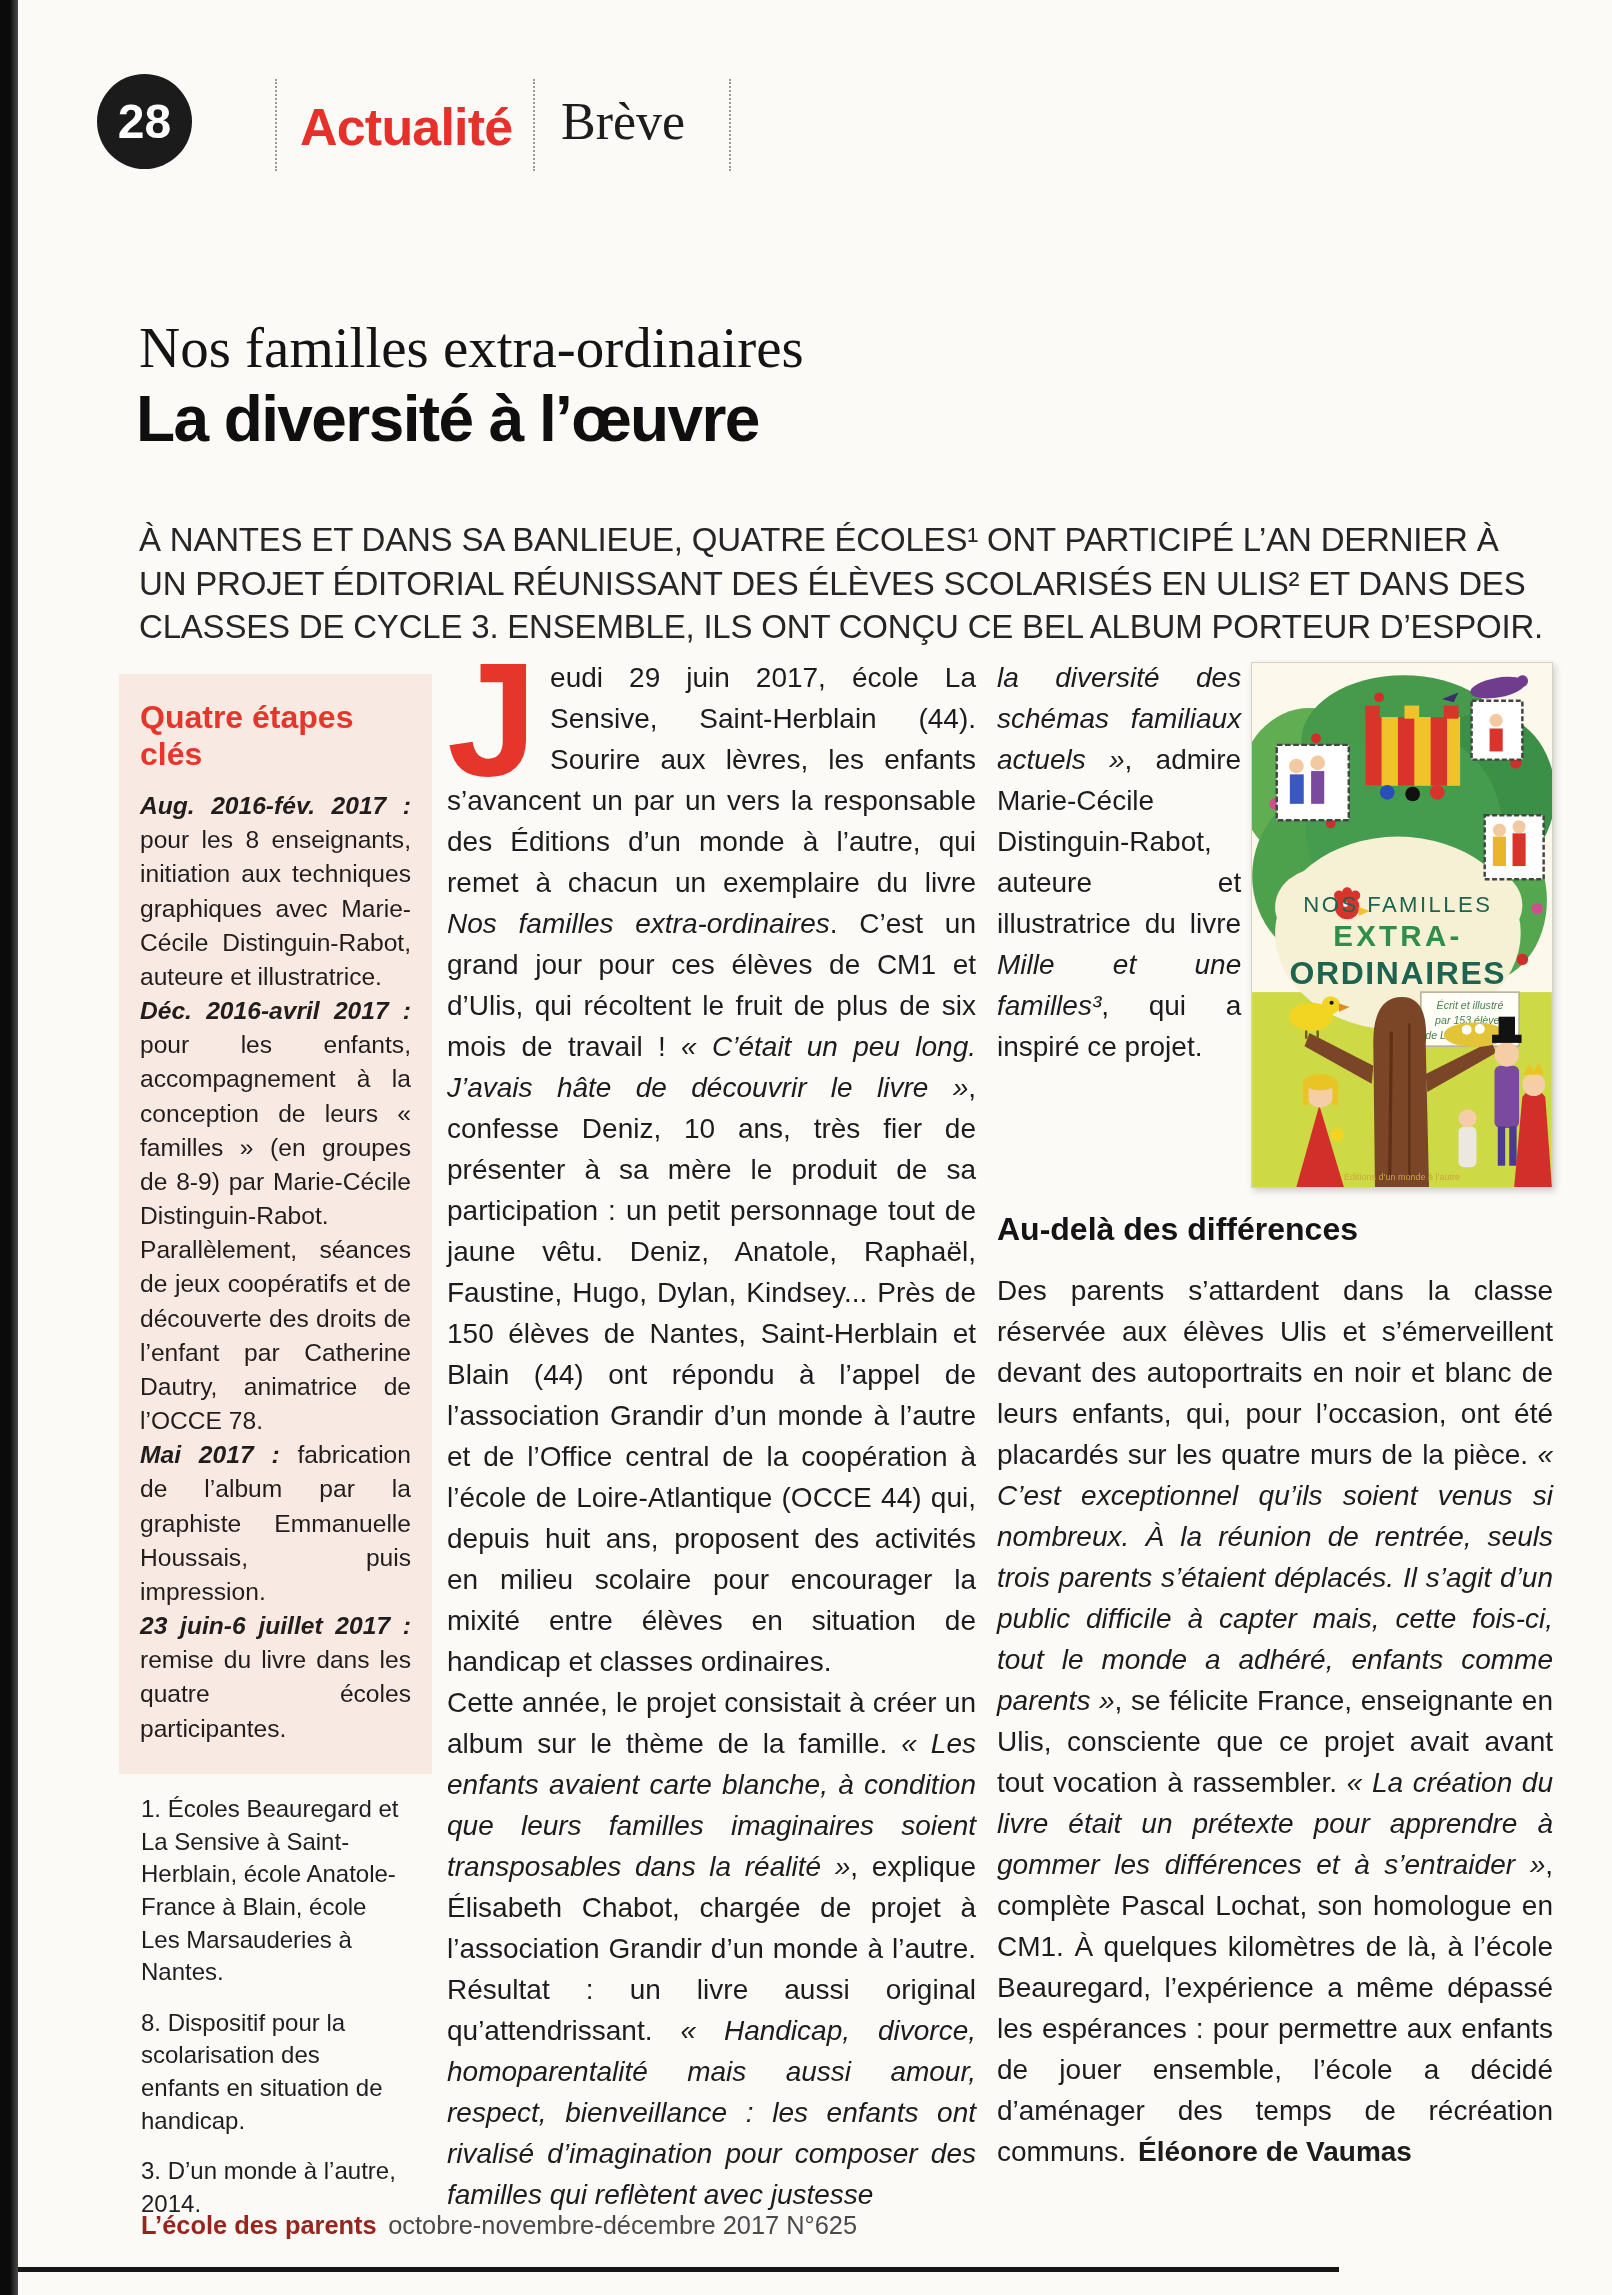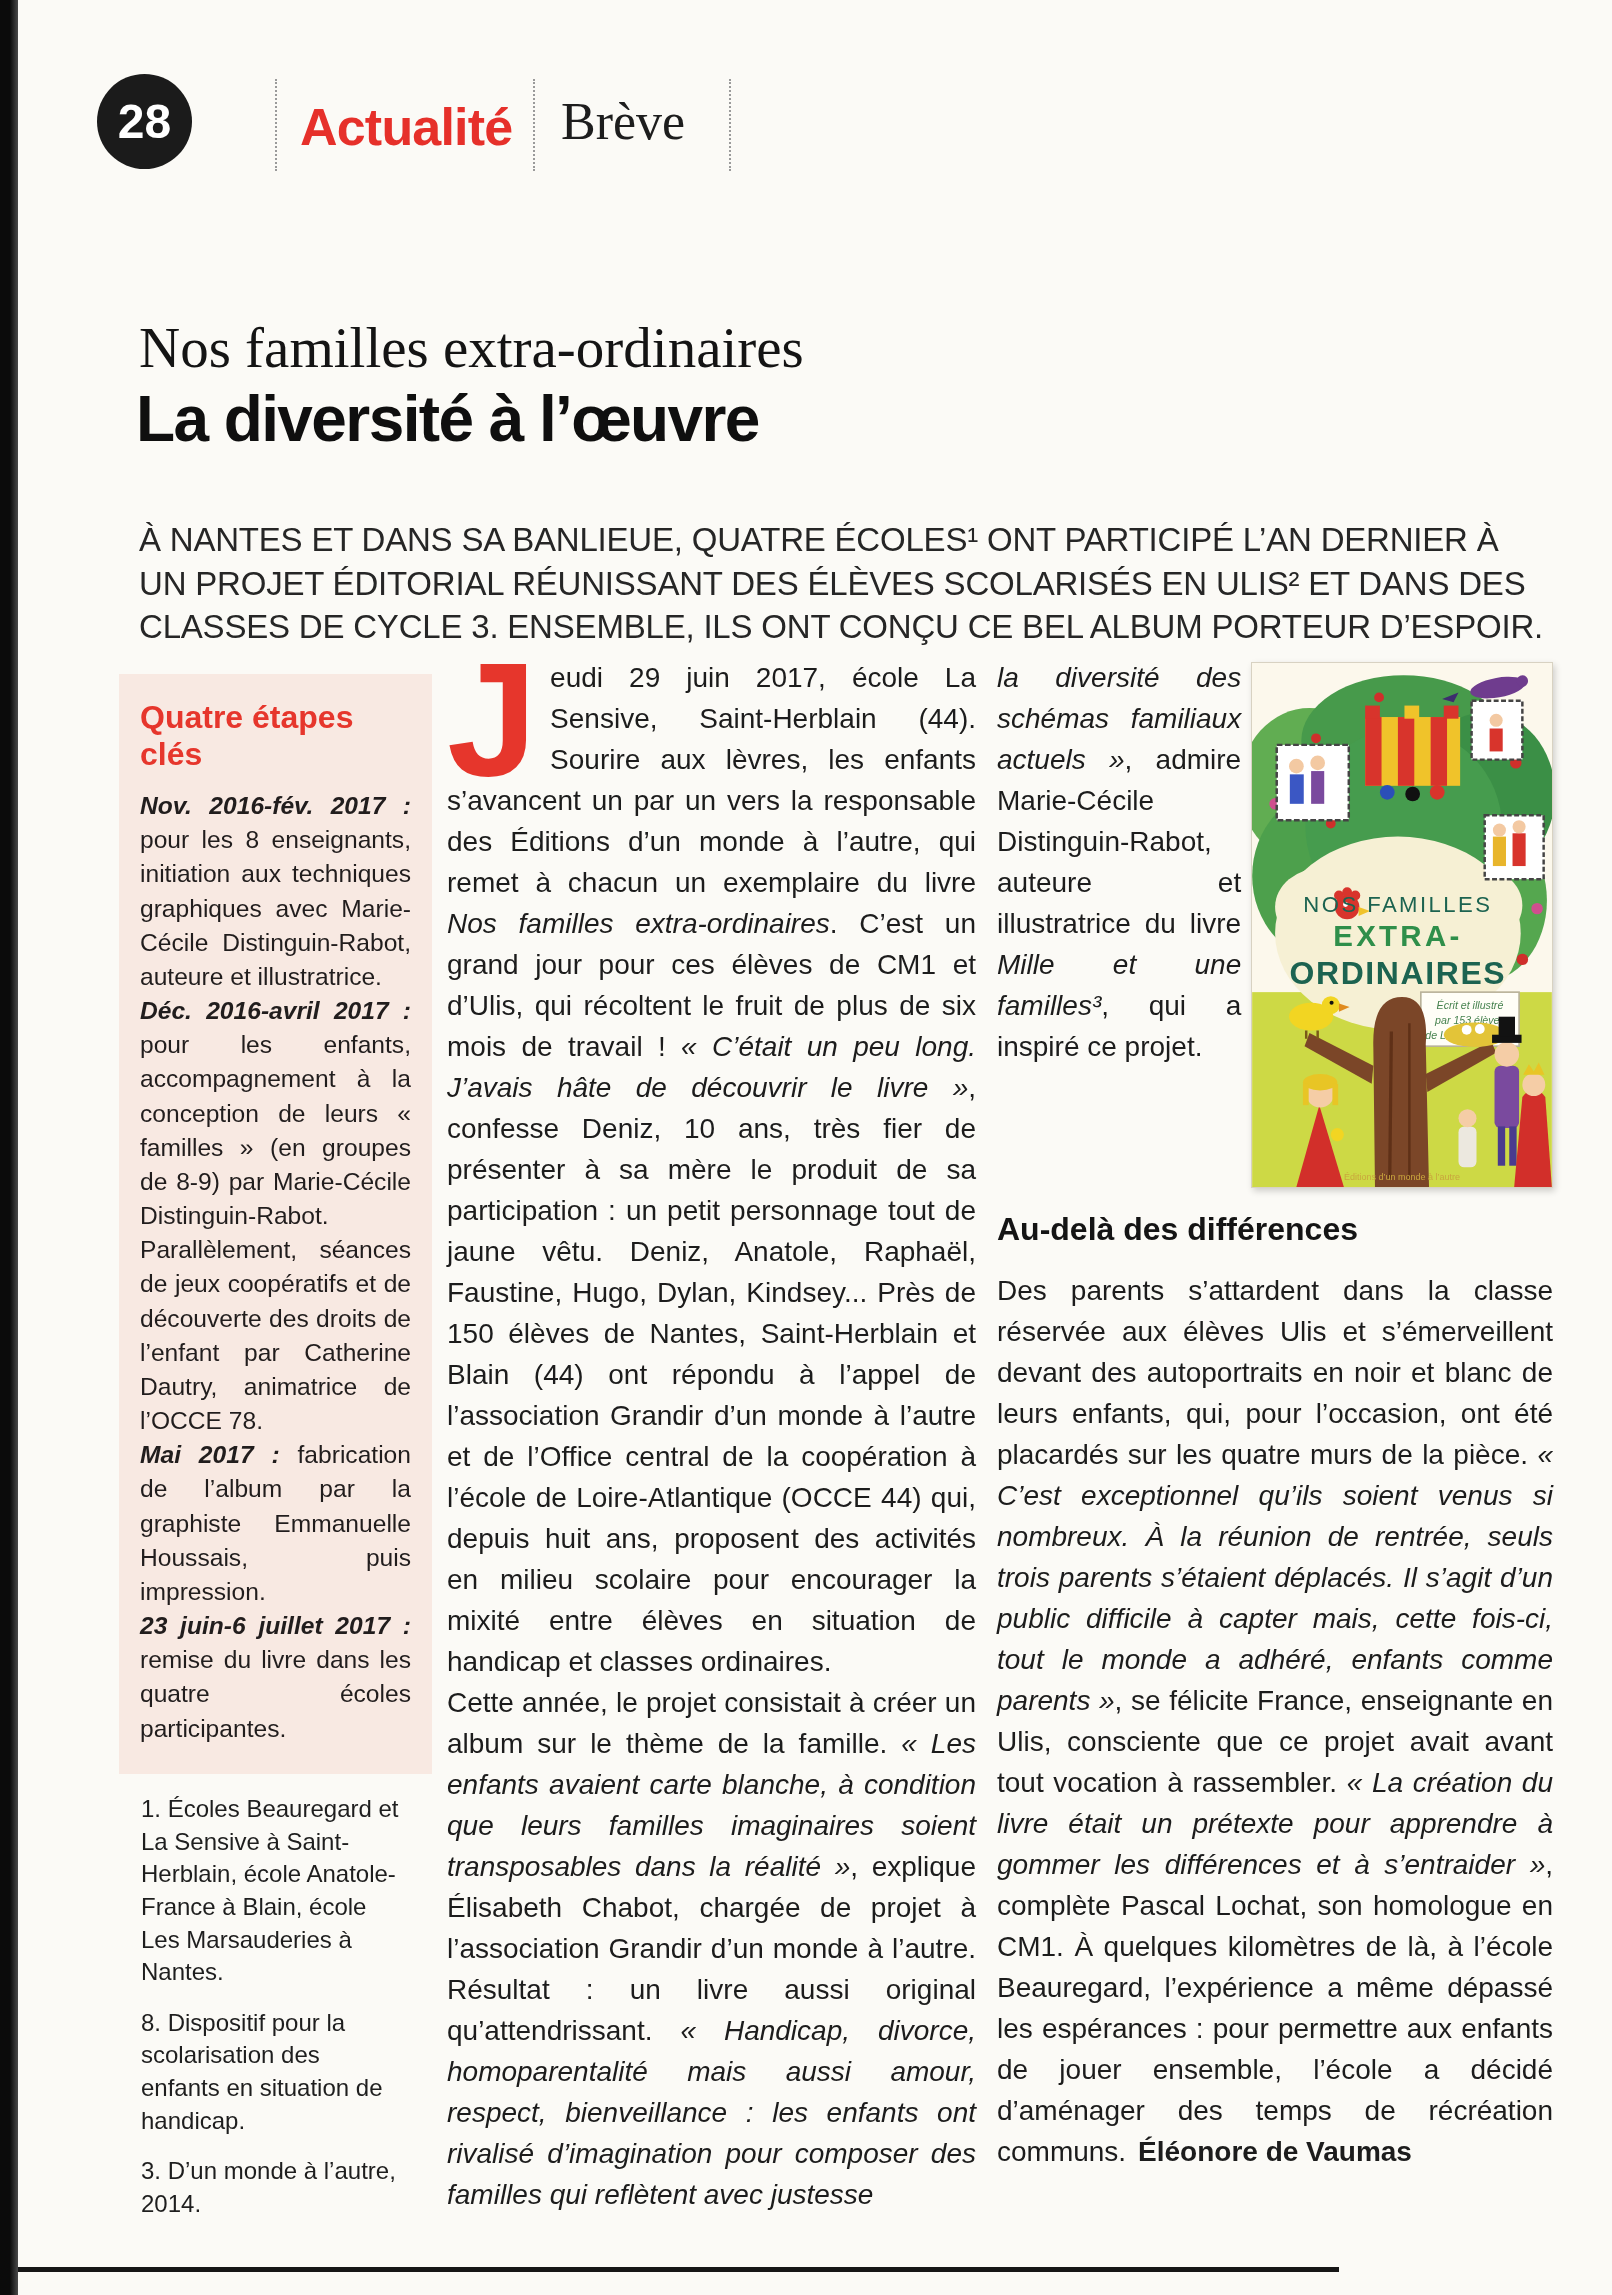--- a/index.html
+++ b/index.html
@@ -81,21 +81,21 @@
   <div class="vsep vsep2"></div>
   <div class="rubric-label">Brève</div>
   <div class="vsep vsep3"></div>
 
   <h1 class="kicker" style="margin:0;font-weight:400;">Nos familles extra-ordinaires</h1>
   <h1 class="main-title" style="margin:0;">La diversité à l’œuvre</h1>
   <div class="standfirst">À NANTES ET DANS SA BANLIEUE, QUATRE ÉCOLES¹ ONT PARTICIPÉ L’AN DERNIER À UN PROJET ÉDITORIAL RÉUNISSANT DES ÉLÈVES SCOLARISÉS EN ULIS² ET DANS DES CLASSES DE CYCLE 3. ENSEMBLE, ILS ONT CONÇU CE BEL ALBUM PORTEUR D’ESPOIR.</div>
 
   <aside class="sidebar">
     <h2 class="sidebar-title">Quatre étapes clés</h2>
-    <p><span class="date">Nov. 2016-fév. 2017 :</span><span> pour les 8 enseignants, initiation aux techniques graphiques avec Marie-Cécile Distinguin-Rabot, auteure et illustratrice.</span></p>
+    <p><span class="date">Aug. 2016-fév. 2017 :</span><span> pour les 8 enseignants, initiation aux techniques graphiques avec Marie-Cécile Distinguin-Rabot, auteure et illustratrice.</span></p>
     <p><span class="date">Déc. 2016-avril 2017 :</span><span> pour les enfants, accompagnement à la conception de leurs « familles » (en groupes de 8-9) par Marie-Cécile Distinguin-Rabot. Parallèlement, séances de jeux coopératifs et de découverte des droits de l’enfant par Catherine Dautry, animatrice de l’OCCE 78.</span></p>
     <p><span class="date">Mai 2017 :</span><span> fabrication de l’album par la graphiste Emmanuelle Houssais, puis impression.</span></p>
     <p><span class="date">23 juin-6 juillet 2017 :</span><span> remise du livre dans les quatre écoles participantes.</span></p>
   </aside>
 
   <div class="col-mid">
     <p><span class="dropcap">J</span><span>eudi 29 juin 2017, école La Sensive, Saint-Herblain (44). Sourire aux lèvres, les enfants s’avancent un par un vers la responsable des Éditions d’un monde à l’autre, qui remet à chacun un exemplaire du livre </span><span class="it">Nos familles extra-ordinaires</span><span>. C’est un grand jour pour ces élèves de CM1 et d’Ulis, qui récoltent le fruit de plus de six mois de travail ! </span><span class="it">« C’était un peu long. J’avais hâte de découvrir le livre »</span><span>, confesse Deniz, 10 ans, très fier de présenter à sa mère le produit de sa participation : un petit personnage tout de jaune vêtu. Deniz, Anatole, Raphaël, Faustine, Hugo, Dylan, Kindsey... Près de 150 élèves de Nantes, Saint-Herblain et Blain (44) ont répondu à l’appel de l’association Grandir d’un monde à l’autre et de l’Office central de la coopération à l’école de Loire-Atlantique (OCCE 44) qui, depuis huit ans, proposent des activités en milieu scolaire pour encourager la mixité entre élèves en situation de handicap et classes ordinaires.</span></p>
     <p><span>Cette année, le projet consistait à créer un album sur le thème de la famille. </span><span class="it">« Les enfants avaient carte blanche, à condition que leurs familles imaginaires soient transposables dans la réalité »</span><span>, explique Élisabeth Chabot, chargée de projet à l’association Grandir d’un monde à l’autre. Résultat : un livre aussi original qu’attendrissant. </span><span class="it">« Handicap, divorce, homoparentalité mais aussi amour, respect, bienveillance : les enfants ont rivalisé d’imagination pour composer des familles qui reflètent avec justesse </span></p>
   </div>
 
@@ -237,15 +237,18 @@
     <p class="right-body"><span>Des parents s’attardent dans la classe réservée aux élèves Ulis et s’émerveillent devant des autoportraits en noir et blanc de leurs enfants, qui, pour l’occasion, ont été placardés sur les quatre murs de la pièce. </span><span class="it">« C’est exceptionnel qu’ils soient venus si nombreux. À la réunion de rentrée, seuls trois parents s’étaient déplacés. Il s’agit d’un public difficile à capter mais, cette fois-ci, tout le monde a adhéré, enfants comme parents »</span><span>, se félicite France, enseignante en Ulis, consciente que ce projet avait avant tout vocation à rassembler. </span><span class="it">« La création du livre était un prétexte pour apprendre à gommer les différences et à s’entraider »</span><span>, complète Pascal Lochat, son homologue en CM1. À quelques kilomètres de là, à l’école Beauregard, l’expérience a même dépassé les espérances : pour permettre aux enfants de jouer ensemble, l’école a décidé d’aménager des temps de récréation communs.</span></p>
     <div class="byline">Éléonore de Vaumas</div>
   </div>
 
   <div class="footnotes">
     <p>1. Écoles Beauregard et La Sensive à Saint-Herblain, école Anatole-France à Blain, école Les Marsauderies à Nantes.</p>
     <p>8. Dispositif pour la scolarisation des enfants en situation de handicap.</p>
     <p>3. D’un monde à l’autre, 2014.</p>
   </div>
 
+  <div class="footer">
+    <span class="mag">L’école des parents</span><span>octobre-novembre-décembre 2017  N°625</span>
+  </div>
 
 </div>
 
 
 </body></html>

